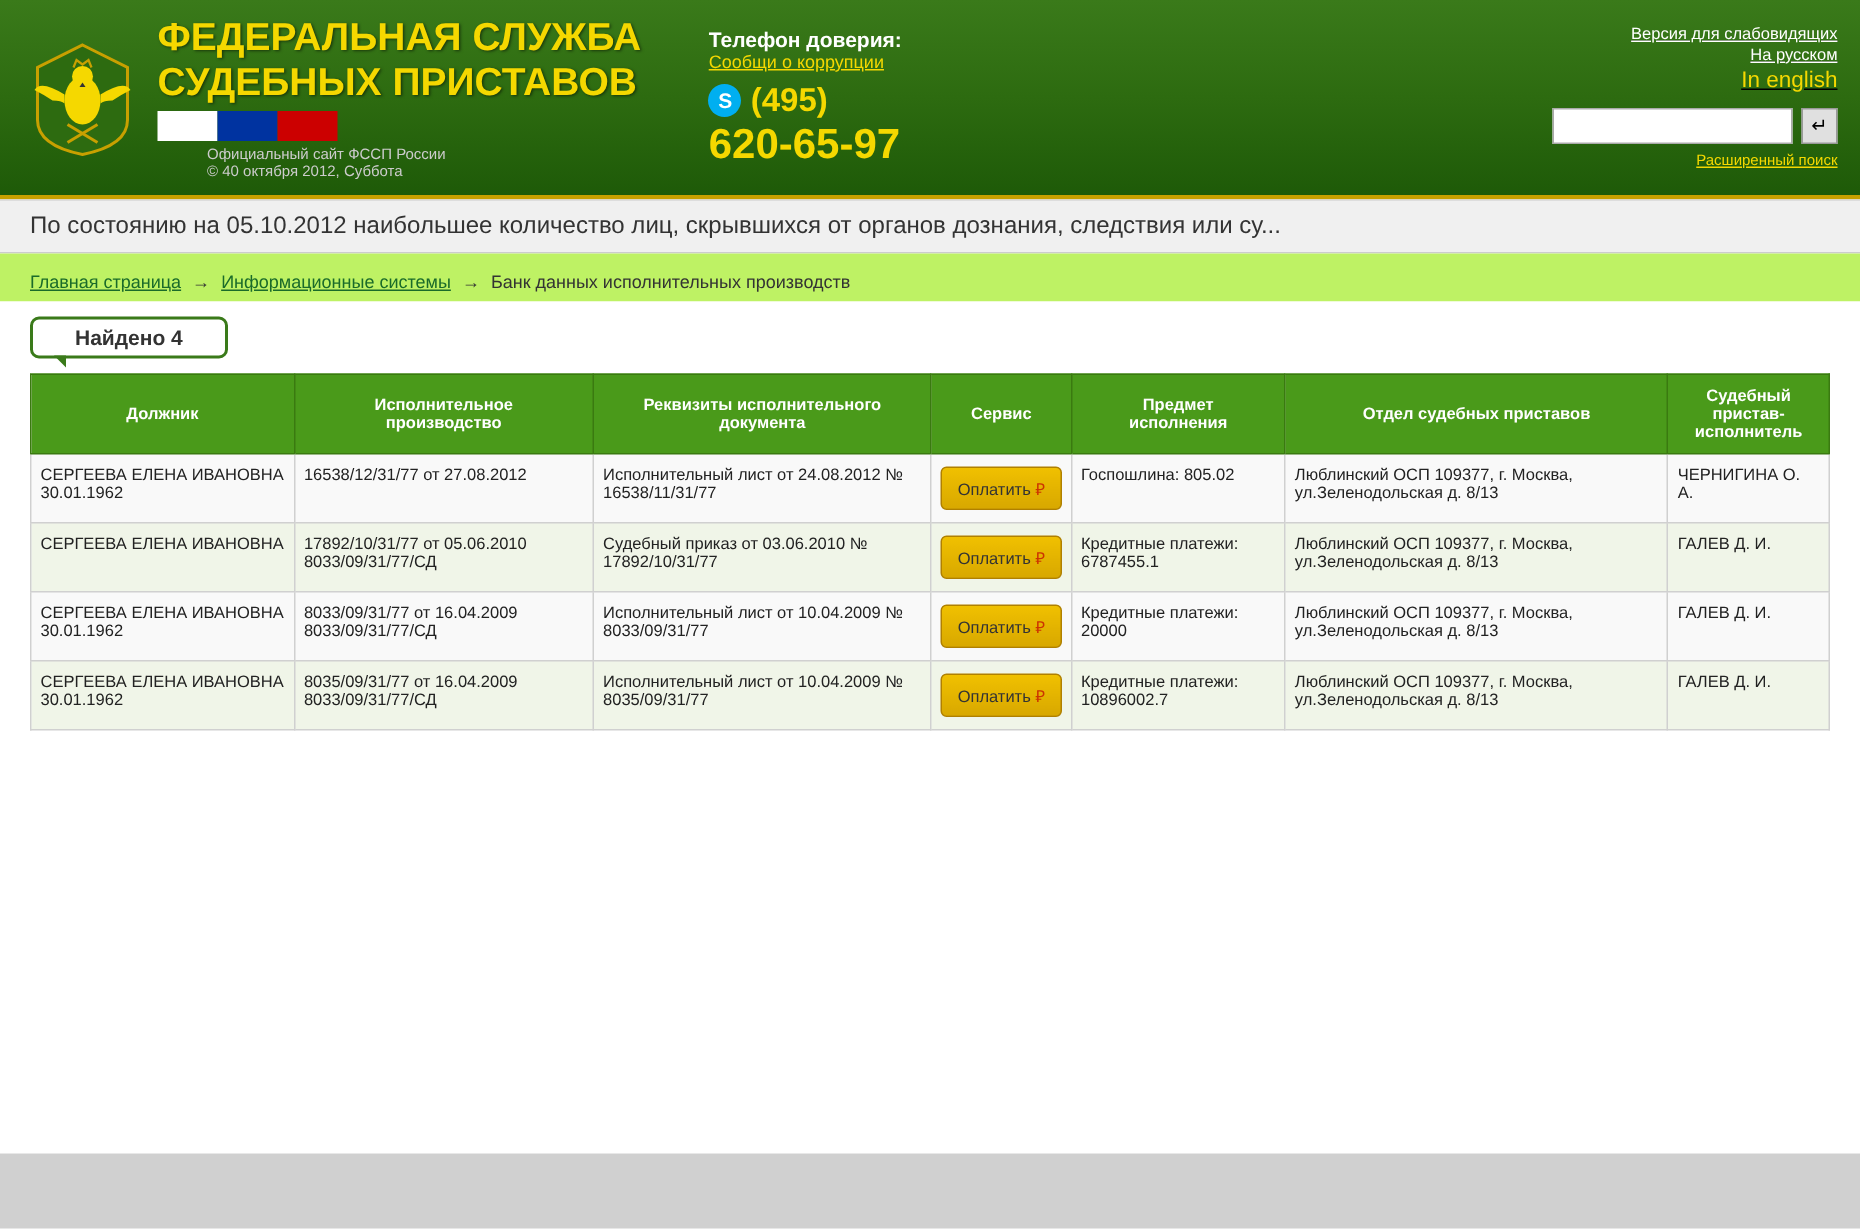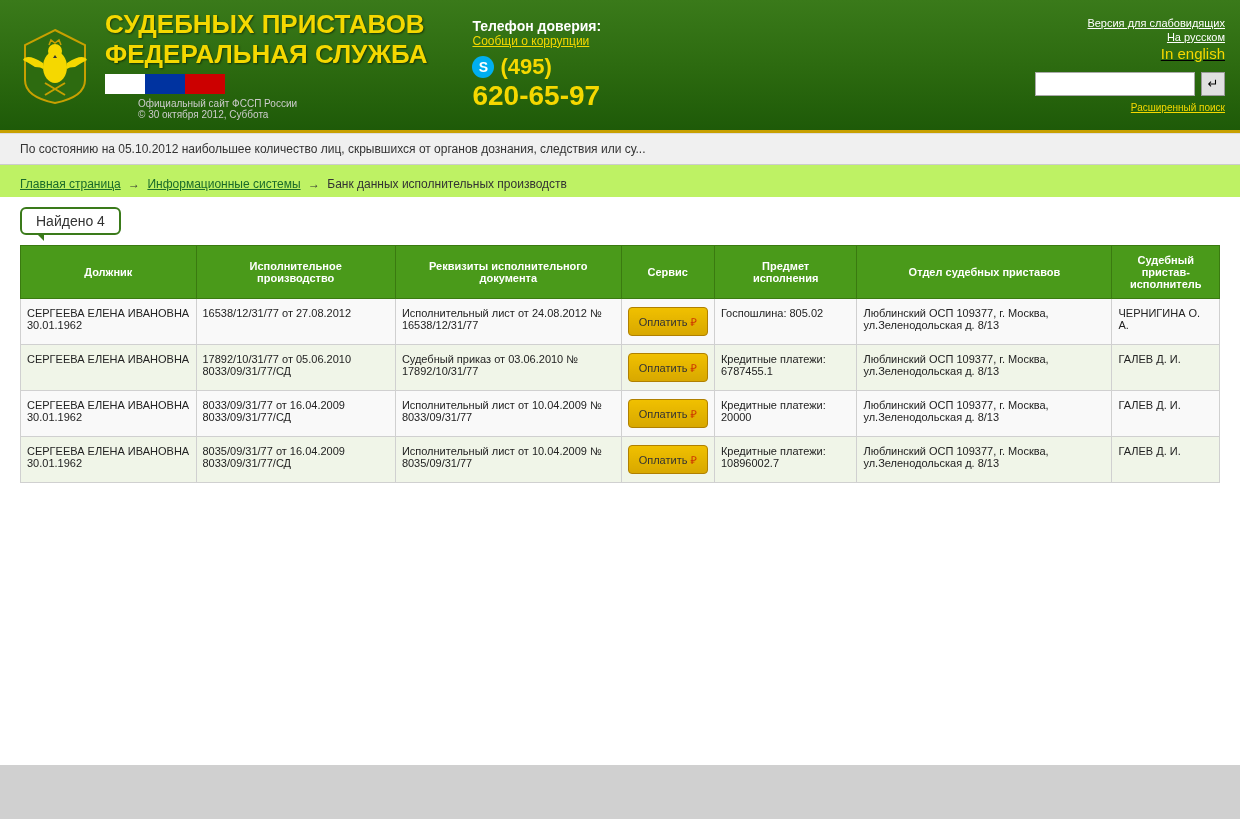--- a/index.html
+++ b/index.html
@@ -177,21 +177,21 @@
       font-size: 10px;
       text-decoration: underline;
       cursor: pointer;
     }
 
     
     .ticker-bar {
       background: #f0f0f0;
       border-bottom: 1px solid #ccc;
       padding: 8px 20px;
-      font-size: 12px;
+      font-size: 16px;
       color: #333;
       border-top: 1px solid #ddd;
     }
 
     
     .breadcrumb-area {
       padding: 12px 20px 6px 20px;
       font-size: 12px;
       color: #333;
       background: #bef264;
@@ -211,23 +211,23 @@
     
     .results-badge-area {
       padding: 10px 20px;
       background: white;
     }
 
     .results-badge {
       display: inline-block;
       border: 2px solid #3a7a1a;
       border-radius: 6px;
-      padding: 4px 14px;
+      padding: 4px 28px;
       font-size: 14px;
-      font-weight: normal;
+      font-weight: bold;
       color: #333;
       position: relative;
     }
 
     .results-badge::after {
       content: '';
       position: absolute;
       bottom: -8px;
       left: 14px;
       border-left: 8px solid transparent;
@@ -319,31 +319,31 @@
 
       <path d="M34 20 L36 15 L40 18 L44 15 L46 20" fill="none" stroke="#c8a000" stroke-width="1.5"></path>
 
       <path d="M40 30 L42 33 L38 33 Z" fill="#333"></path>
 
       <line x1="30" y1="58" x2="50" y2="70" stroke="#c8a000" stroke-width="2"></line>
       <line x1="50" y1="58" x2="30" y2="70" stroke="#c8a000" stroke-width="2"></line>
     </svg>
     <div class="header-title-block">
       <div class="header-title">
+        <div>ФЕДЕРАЛЬНАЯ СЛУЖБА</div>
         <div>СУДЕБНЫХ ПРИСТАВОВ</div>
-        <div>ФЕДЕРАЛЬНАЯ СЛУЖБА</div>
       </div>
       <div class="russian-flag">
         <div class="flag-stripe-white"></div>
         <div class="flag-stripe-blue"></div>
         <div class="flag-stripe-red"></div>
       </div>
       <div class="header-subtitle">
         <span>Официальный сайт ФССП России</span>
-        <span>© 30 октября 2012, Суббота</span>
+        <span>© 40 октября 2012, Суббота</span>
       </div>
     </div>
   </div>
 
   <div class="header-center">
     <div class="phone-trust-label">Телефон доверия:</div>
     <div class="phone-corruption">Сообщи о коррупции</div>
     <div class="skype-phone">
       <div class="skype-icon">S</div>
       <div style="color: #f5d800; font-size:22px; font-weight:bold;">
@@ -398,21 +398,21 @@
           <th>Предмет<br>исполнения</th>
           <th>Отдел судебных приставов</th>
           <th>Судебный пристав-<br>исполнитель</th>
         </tr>
       </thead>
       <tbody>
 
         <tr>
           <td>СЕРГЕЕВА ЕЛЕНА ИВАНОВНА 30.01.1962</td>
           <td>16538/12/31/77 от 27.08.2012</td>
-          <td>Исполнительный лист от 24.08.2012 № 16538/12/31/77</td>
+          <td>Исполнительный лист от 24.08.2012 № 16538/11/31/77</td>
           <td style="text-align:center;">
             <button class="pay-btn">
               <span>Оплатить</span> <span class="pay-btn-ruble">₽</span>
             </button>
           </td>
           <td>Госпошлина: 805.02</td>
           <td>Люблинский ОСП 109377, г. Москва, ул.Зеленодольская д. 8/13</td>
           <td>ЧЕРНИГИНА О. А.</td>
         </tr>
 

